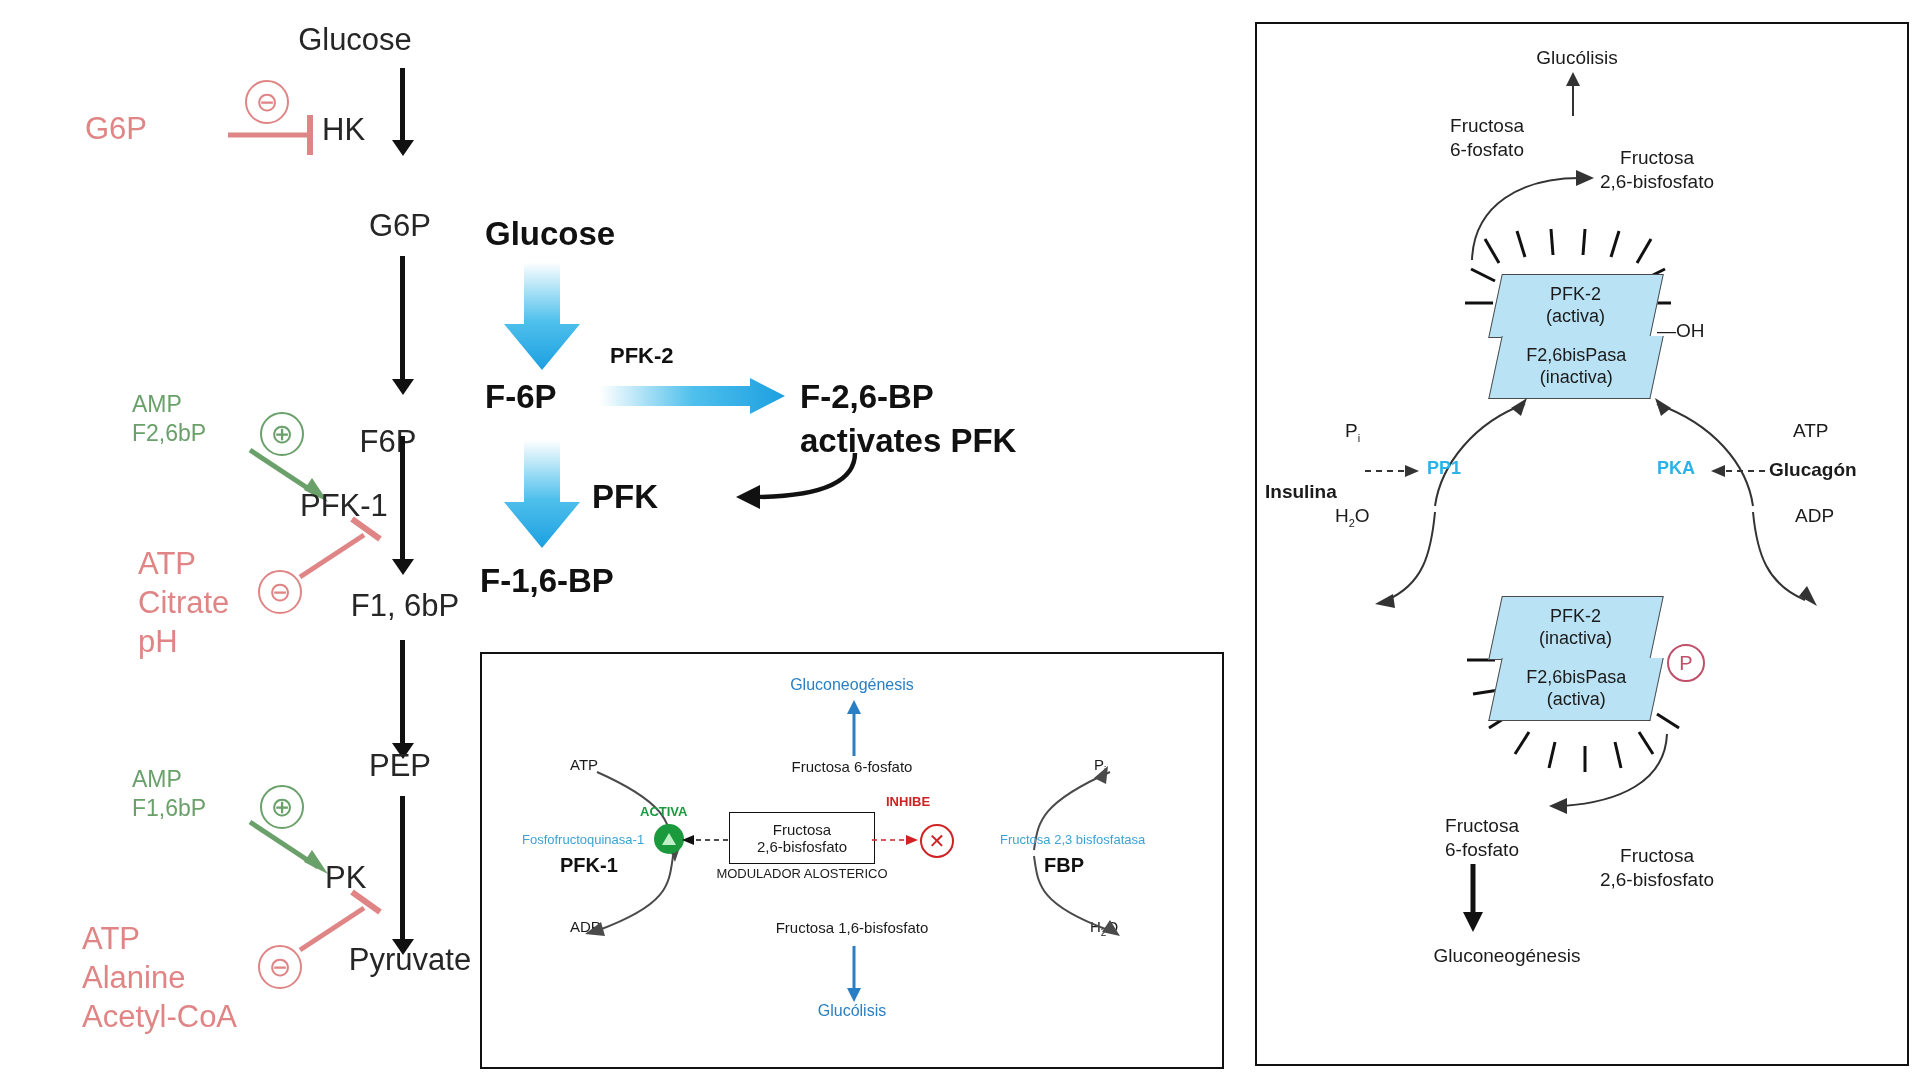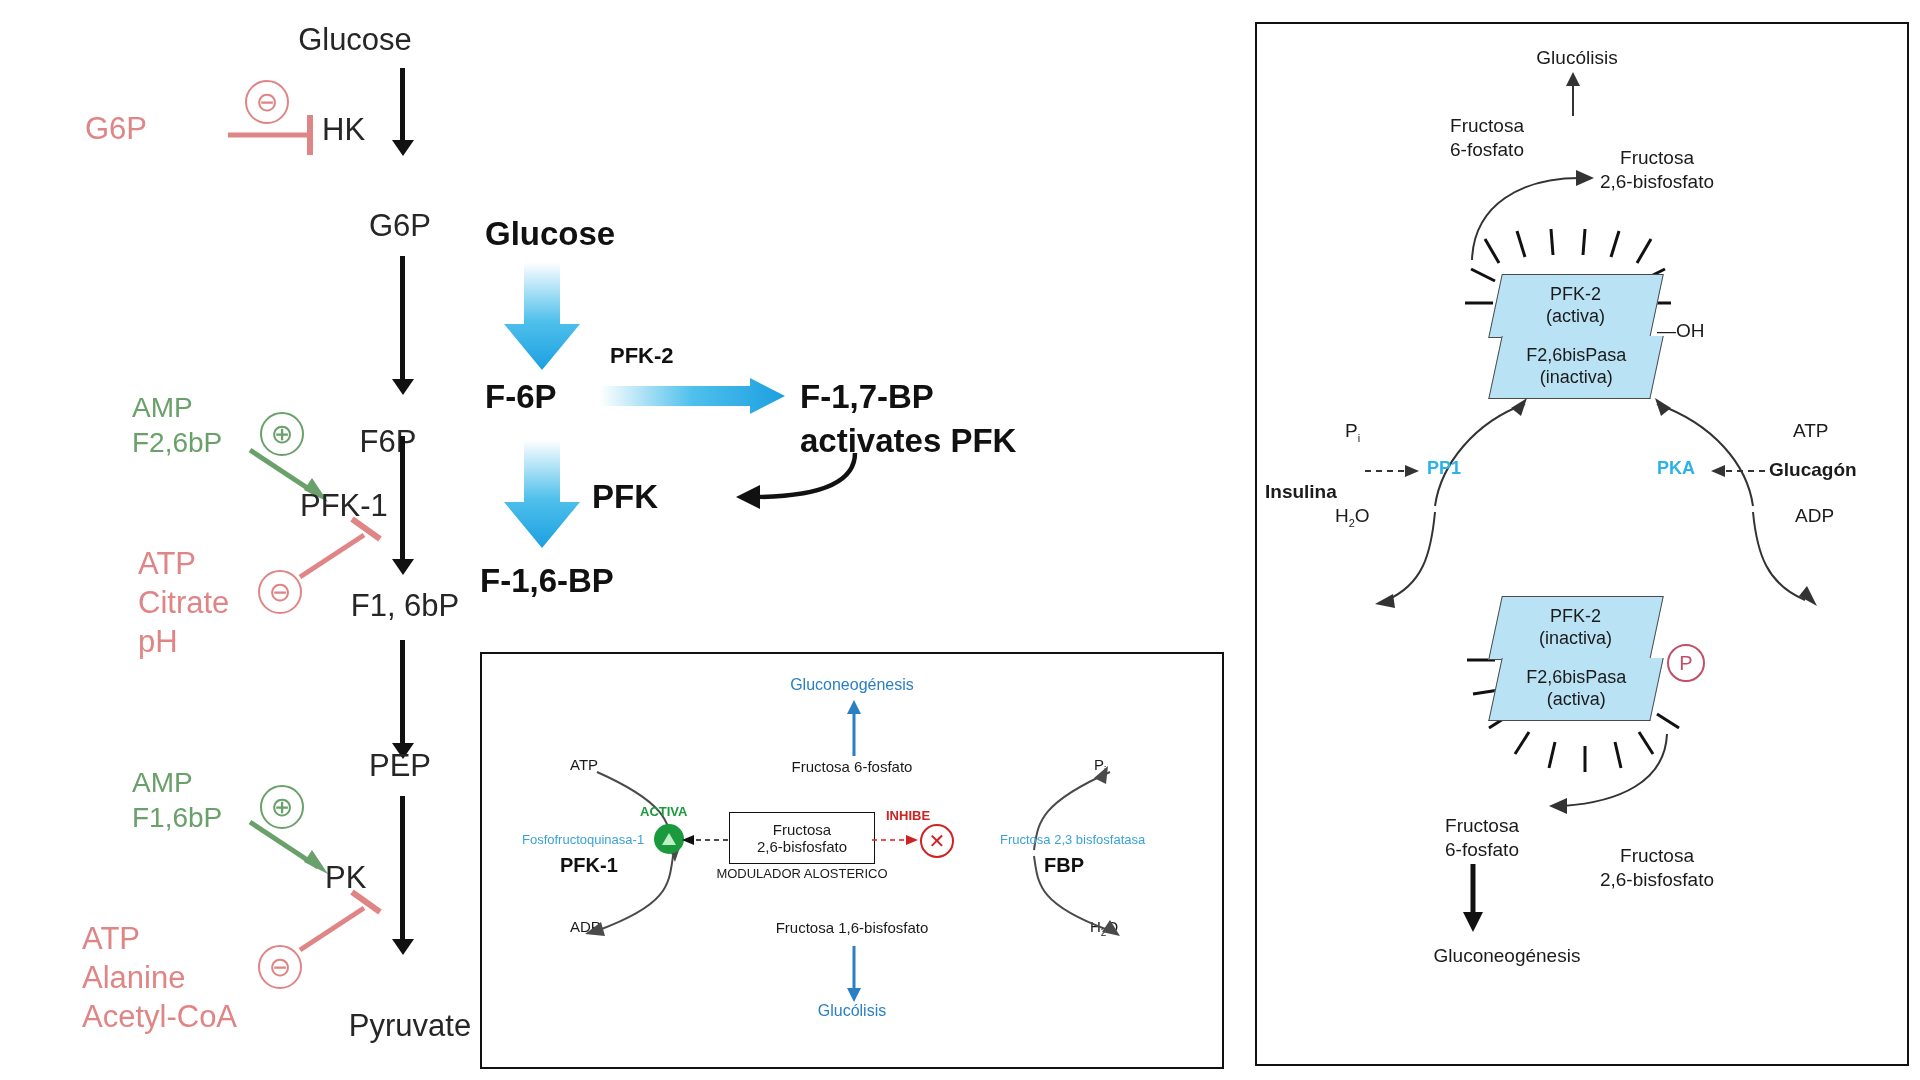--- a/index.html
+++ b/index.html
@@ -20,21 +20,21 @@
   
   #left-pathway { left: 0; top: 0; width: 500px; height: 1080px; }
 
   .metab {
     font-size: 31px;
     color: #262626;
     white-space: nowrap;
     font-family: "Liberation Sans", sans-serif;
   }
   .effector-pos {
-    font-size: 28px;
+    font-size: 23px;
     color: #6aa06a;
     white-space: nowrap;
     line-height: 1.25;
   }
   .effector-neg {
     font-size: 31px;
     color: #e08585;
     white-space: nowrap;
     line-height: 1.25;
   }
@@ -208,21 +208,21 @@
 
   <div class="abs effector-neg" style="left:82px; top:920px; white-space:pre;">ATP
 Alanine
 Acetyl-CoA</div>
   <div class="abs circ neg" style="left:258px; top:945px;">⊖</div>
   <svg class="abs" style="left:240px; top:878px;" width="140" height="90">
     <line x1="60" y1="72" x2="124" y2="30" stroke="#e08585" stroke-width="5"></line>
     <line x1="112" y1="14" x2="140" y2="34" stroke="#e08585" stroke-width="6"></line>
   </svg>
 
-  <div class="abs metab center" style="left:320px; top:1008px; width:180px;">Pyruvate</div>
+  <div class="abs metab center" style="left:320px; top:942px; width:180px;">Pyruvate</div>
 </div>
 
 <div class="abs" id="question-block">
 </div>
 
 <div class="abs" id="middle-pathway" style="left:460px; top:200px; width:760px; height:450px;">
 
   <div class="abs bold-lab" style="left:25px; top:15px;">Glucose</div>
 
   <svg class="abs" style="left:42px; top:62px;" width="90" height="110">
@@ -244,21 +244,21 @@
     <defs>
       <linearGradient id="bgrad2" x1="0" y1="0" x2="1" y2="0">
         <stop offset="0%" stop-color="#ffffff"></stop>
         <stop offset="50%" stop-color="#4fc0ec"></stop>
         <stop offset="100%" stop-color="#1c9fe0"></stop>
       </linearGradient>
     </defs>
     <polygon points="0,8 150,8 150,0 185,18 150,36 150,28 0,28" fill="url(#bgrad2)"></polygon>
   </svg>
 
-  <div class="abs bold-lab" style="left:340px; top:178px;">F-1,7-BP</div>
+  <div class="abs bold-lab" style="left:340px; top:178px;">F-2,6-BP</div>
   <div class="abs bold-lab" style="left:340px; top:222px;">activates PFK</div>
 
   <svg class="abs" style="left:220px; top:245px;" width="200" height="70">
     <path d="M175,8 C175,48 110,52 72,52" stroke="#111" stroke-width="4.5" fill="none"></path>
     <polygon points="56,52 80,40 80,64" fill="#111"></polygon>
   </svg>
 
   <div class="abs bold-lab" style="left:132px; top:278px;">PFK</div>
 
   <svg class="abs" style="left:42px; top:240px;" width="90" height="110">
@@ -320,21 +320,21 @@
 
   <div class="abs inset-green" style="left:158px; top:150px;">ACTIVA</div>
   <div class="abs" style="left:172px; top:170px; width:30px; height:30px; border-radius:50%; background:#1a9a3c; display:flex; align-items:center; justify-content:center;">
     <div style="width:0;height:0;border-left:7px solid transparent;border-right:7px solid transparent;border-bottom:12px solid #bff0c8;"></div>
   </div>
   <svg class="abs" style="left:200px; top:178px;" width="50" height="16">
     <line x1="46" y1="8" x2="12" y2="8" stroke="#111" stroke-width="1.6" stroke-dasharray="5,4"></line>
     <polygon points="0,8 12,3 12,13" fill="#111"></polygon>
   </svg>
 
-  <div class="abs inset-red" style="left:404px; top:154px;">INHIBE</div>
+  <div class="abs inset-red" style="left:404px; top:140px;">INHIBE</div>
   <div class="abs" style="left:438px; top:170px; width:30px; height:30px; border-radius:50%; border:2px solid #cf2222; display:flex; align-items:center; justify-content:center; color:#cf2222; font-size:20px; line-height:1;">✕</div>
   <svg class="abs" style="left:390px; top:178px;" width="50" height="16">
     <line x1="0" y1="8" x2="34" y2="8" stroke="#cf2222" stroke-width="1.6" stroke-dasharray="5,4"></line>
     <polygon points="46,8 34,3 34,13" fill="#cf2222"></polygon>
   </svg>
 
   <div class="abs inset-txt center" style="left:245px; top:265px; width:250px;">Fructosa 1,6-bisfosfato</div>
 
   <svg class="abs" style="left:362px; top:292px;" width="20" height="56">
     <line x1="10" y1="0" x2="10" y2="44" stroke="#2a7fc4" stroke-width="3"></line>

